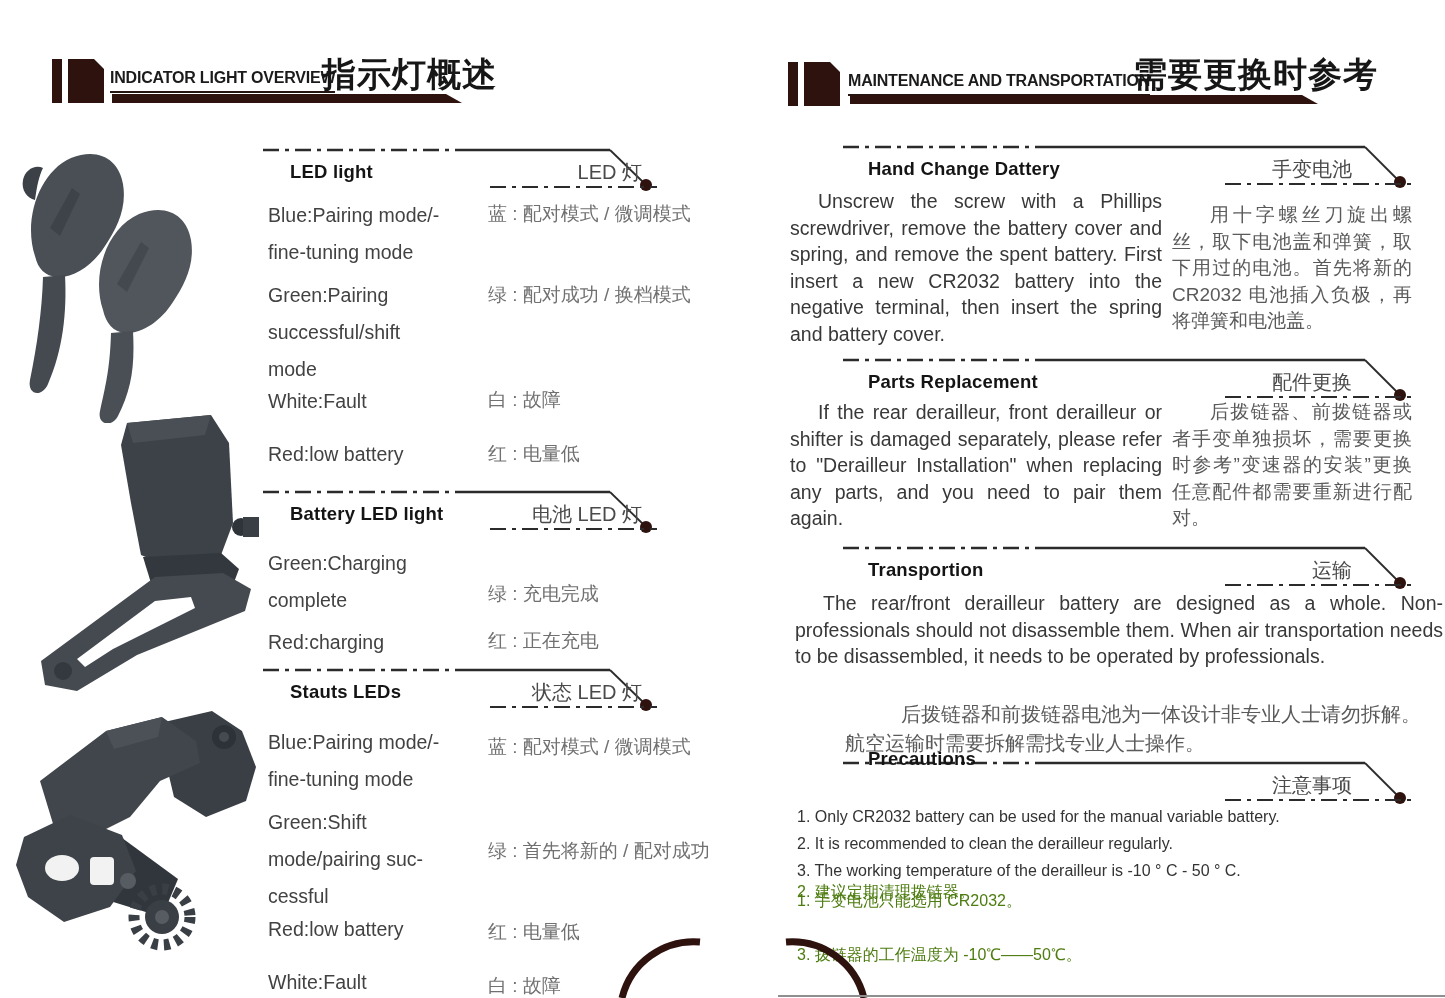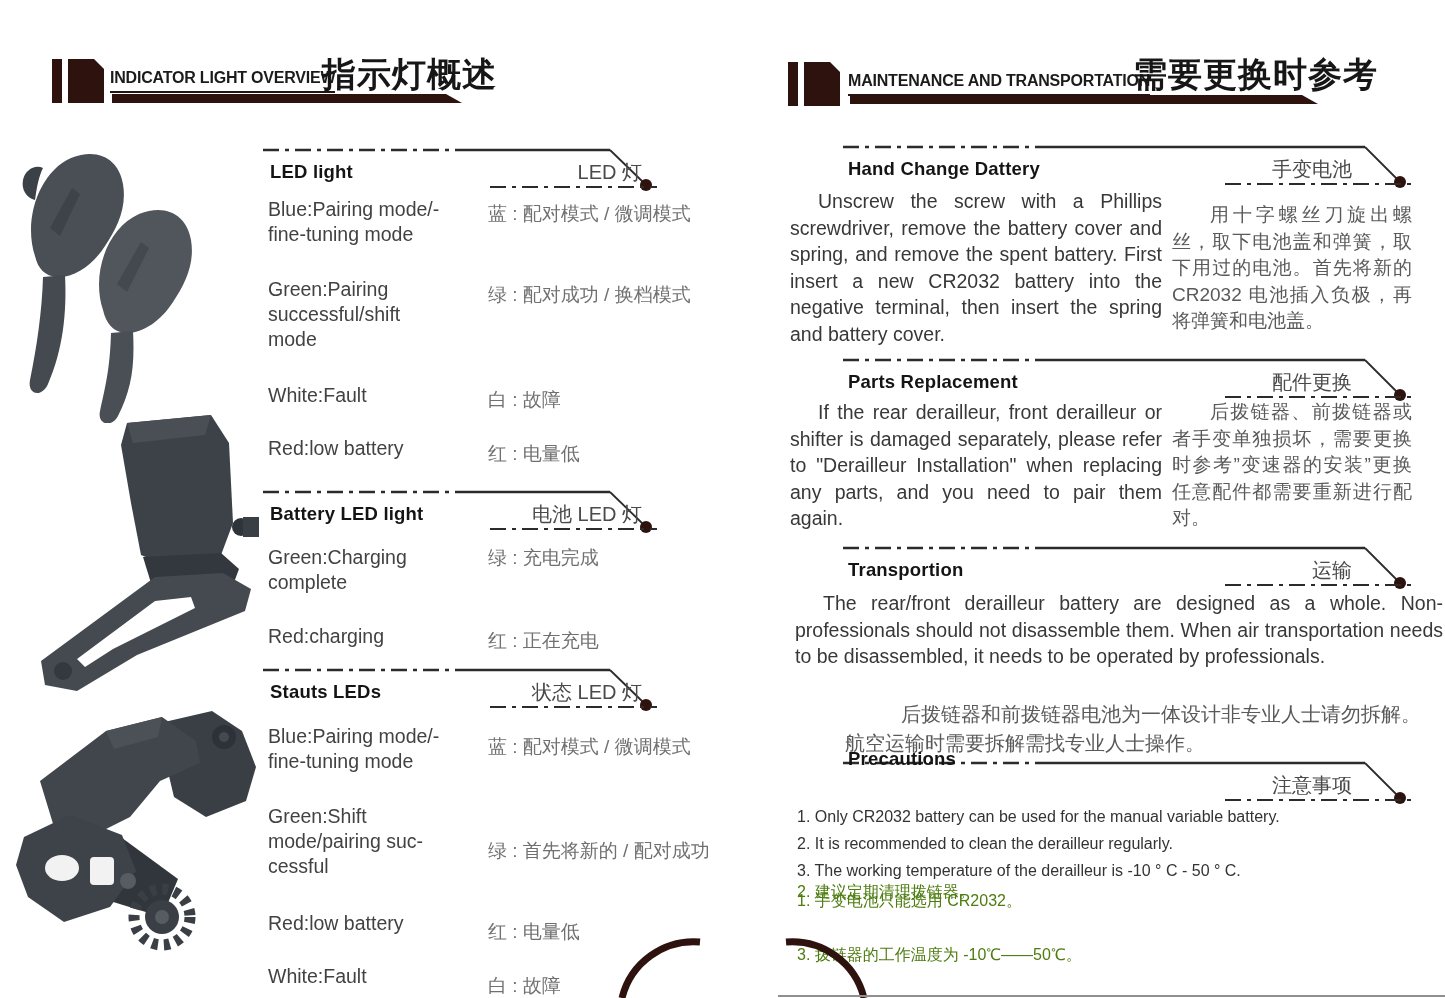--- a/index.html
+++ b/index.html
@@ -6,24 +6,24 @@
   .canvas{position:relative;width:1445px;height:998px;background:#ffffff;overflow:hidden;
           font-family:"Liberation Sans", sans-serif;color:#333;}
   .abs{position:absolute;}
   
   .page-title-en{font-size:16px;font-weight:700;letter-spacing:-0.2px;color:#1b1b1b;
                  border-bottom:2.5px solid #241412;padding-bottom:4px;white-space:nowrap;}
   .title-bar{height:9px;background:#2e120e;}
   .bar-slant{clip-path:polygon(0 0,calc(100% - 16px) 0,100% 100%,0 100%);}
   .page-title-cn{font-size:34px;font-weight:700;color:#161616;letter-spacing:1px;white-space:nowrap;}
   
-  .sec-head-en{font-size:18.5px;font-weight:700;color:#141414;letter-spacing:0.2px;white-space:nowrap;}
+  .sec-head-en{font-size:18.5px;font-weight:700;color:#141414;letter-spacing:0.2px;white-space:nowrap;margin-left:20px;}
   .sec-label-cn{font-size:20px;color:#4a4a4a;text-align:right;white-space:nowrap;}
   
-  .item-en{font-size:19.5px;line-height:25px;color:#424242;white-space:pre-line;width:210px;}
+  .item-en{font-size:19.5px;line-height:37px;color:#424242;white-space:pre-line;width:210px;}
   .item-cn{font-size:19px;line-height:27px;color:#707070;white-space:nowrap;}
   
   .para-en{font-size:19.5px;line-height:26.6px;color:#383838;text-align:justify;text-indent:28px;}
   .para-cn{font-size:19px;line-height:26.5px;color:#5a5a5a;text-align:justify;text-indent:38px;}
   .para-cn-wide{font-size:20px;line-height:29px;color:#5a5a5a;text-indent:56px;}
   .list-line{font-size:16px;line-height:27.5px;white-space:nowrap;text-align:center;}
   .list-en{color:#333333;}
   .list-cn{color:#4d7c0f;}
   svg{display:block;}
 </style>
@@ -113,21 +113,21 @@
       <line x1="205" y1="5" x2="350" y2="5" stroke="#2b2b2b" stroke-width="2.5"></line>
       <line x1="350" y1="5" x2="383" y2="37" stroke="#2b2b2b" stroke-width="1.8"></line>
       <circle cx="386" cy="40" r="6" fill="#2e120e"></circle>
       <line x1="230" y1="42" x2="397" y2="42" stroke="#2b2b2b" stroke-width="2.2" stroke-dasharray="16 6 4 6"></line>
     </svg>
     <div class="abs sec-head-en" style="left:270px;top:503px">Battery LED light</div>
     <div class="abs sec-label-cn" style="left:460px;top:501px;width:182px">电池 LED 灯</div>
 
     <div class="abs item-en" style="left:268px;top:545px">Green:Charging
 complete</div>
-    <div class="abs item-cn" style="left:488px;top:544px">绿 : 充电完成</div>
+    <div class="abs item-cn" style="left:488px;top:580px">绿 : 充电完成</div>
 
     <div class="abs item-en" style="left:268px;top:624px">Red:charging</div>
     <div class="abs item-cn" style="left:488px;top:627px">红 : 正在充电</div>
 
     <svg class="abs" style="left:260px;top:665px" width="405" height="50">
       <line x1="3" y1="5" x2="205" y2="5" stroke="#2b2b2b" stroke-width="2.5" stroke-dasharray="16 6 4 6"></line>
       <line x1="205" y1="5" x2="350" y2="5" stroke="#2b2b2b" stroke-width="2.5"></line>
       <line x1="350" y1="5" x2="383" y2="37" stroke="#2b2b2b" stroke-width="1.8"></line>
       <circle cx="386" cy="40" r="6" fill="#2e120e"></circle>
       <line x1="230" y1="42" x2="397" y2="42" stroke="#2b2b2b" stroke-width="2.2" stroke-dasharray="16 6 4 6"></line>

